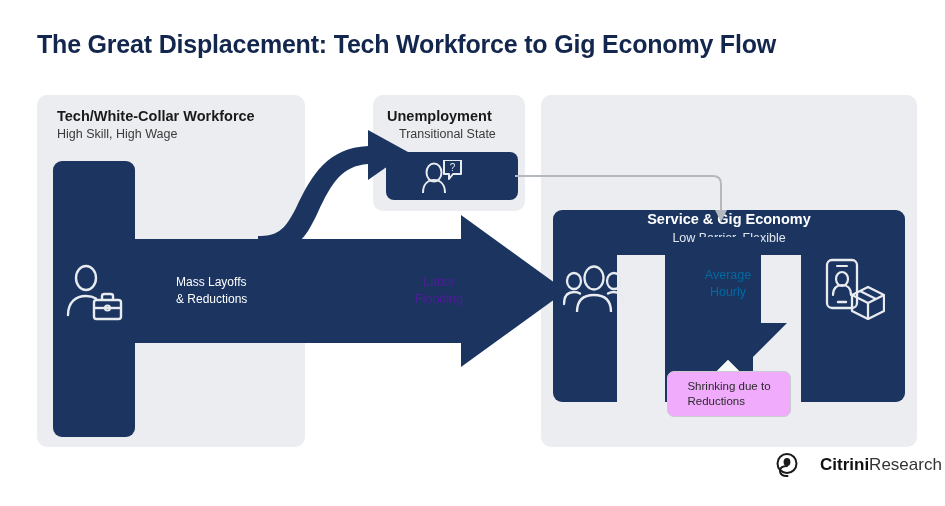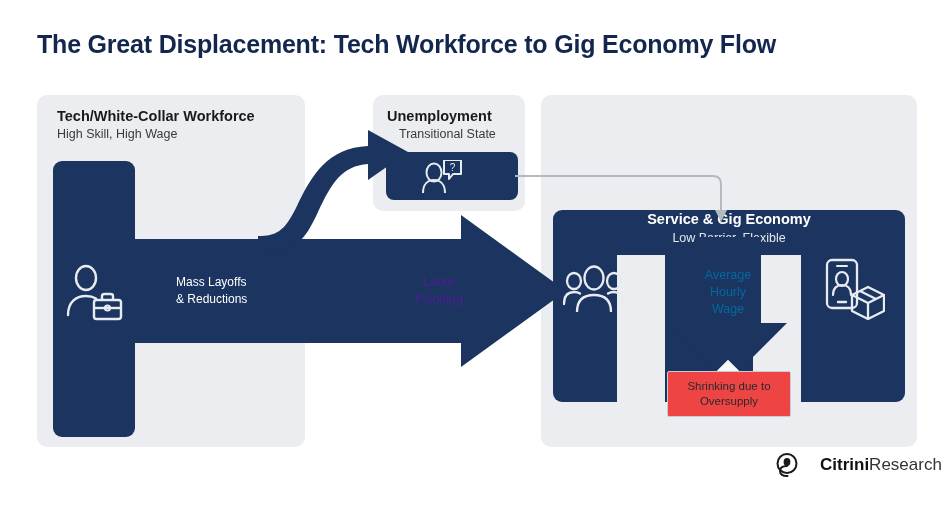--- a/index.html
+++ b/index.html
@@ -80,23 +80,23 @@
     text-align:center;color:#e3e7ee;font-size:12.5px;
   }
   #wage-label{
     position:absolute;left:668px;top:267px;width:118px;
     text-align:center;color:#0369a1;font-size:12.5px;line-height:17px;
   }
 
   
   #callout{
     position:absolute;left:666px;top:371px;width:122px;height:44px;
-    background:#ef4444;border:1px solid #c8ccd2;border-radius:2px;
+    background:#f0abfc;border:1px solid #c8ccd2;border-radius:7px;
     display:flex;align-items:center;justify-content:center;
-    font-size:11.5px;color:#2a2a2a;line-height:15px;text-align:center;
+    font-size:11.5px;color:#2a2a2a;line-height:15px;text-align:left;
   }
   #callout-tail{
     position:absolute;left:714px;top:360px;width:26px;height:13px;
   }
 
   
   .icon{position:absolute;}
   #icon-worker{left:63px;top:263px;width:60px;height:60px;}
   #icon-unemp{left:421px;top:160px;width:40px;height:33px;}
   #icon-group{left:562px;top:264px;width:62px;height:48px;}
@@ -157,31 +157,30 @@
     <path d="M2,8 L200,8 Q208,8 208,16 L208,42" fill="none" stroke="#b4b9c0" stroke-width="2"></path>
     <path d="M202,42 L208,54 L214,42 Z" fill="#b4b9c0"></path>
   </svg>
 
   <svg id="wage-arrow" viewBox="0 0 118 145">
     <path d="M26,0 L92,0 L92,86 L118,86 L59,145 L0,86 L26,86 Z" fill="#1b3560"></path>
   </svg>
   <div id="wage-label">
     <div>Average</div>
     <div>Hourly</div>
-    <div>Wage</div>
   </div>
 
   <svg id="callout-tail" viewBox="0 0 26 13">
     <path d="M13,0 L26,13 L0,13 Z" fill="#f7f8f9" stroke="#c8ccd2" stroke-width="1"></path>
     <path d="M1,12 L25,12" stroke="#f7f8f9" stroke-width="2"></path>
   </svg>
   <div id="callout">
     <div>
       <div>Shrinking due to</div>
-      <div>Oversupply</div>
+      <div>Reductions</div>
     </div>
   </div>
 
   <svg class="icon" id="icon-worker" viewBox="0 0 60 60">
     <ellipse cx="22" cy="15" rx="10" ry="12" fill="none" stroke="#e8ebf0" stroke-width="2.4"></ellipse>
     <path d="M4,52 C4,39 12,33 22,33 C26,33 29.5,34 32,35.5" fill="none" stroke="#e8ebf0" stroke-width="2.4" stroke-linecap="round"></path>
     <rect x="30" y="37" width="27" height="19" rx="2.5" fill="none" stroke="#e8ebf0" stroke-width="2.4"></rect>
     <path d="M38,37 L38,33 C38,31.5 39,31 40.5,31 L46.5,31 C48,31 49,31.5 49,33 L49,37" fill="none" stroke="#e8ebf0" stroke-width="2.4"></path>
     <line x1="30" y1="45" x2="57" y2="45" stroke="#e8ebf0" stroke-width="2.4"></line>
     <circle cx="43.5" cy="45" r="2.6" fill="none" stroke="#e8ebf0" stroke-width="2"></circle>

